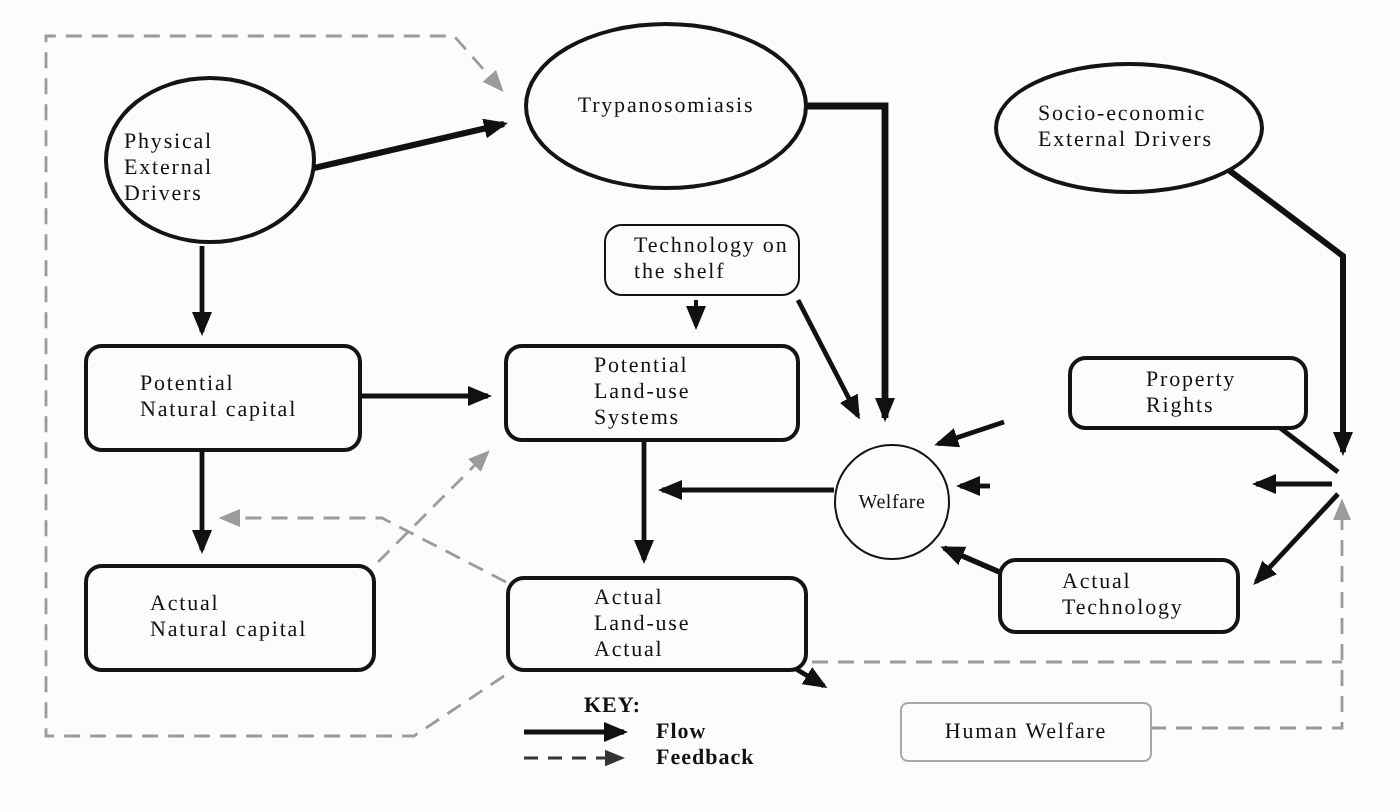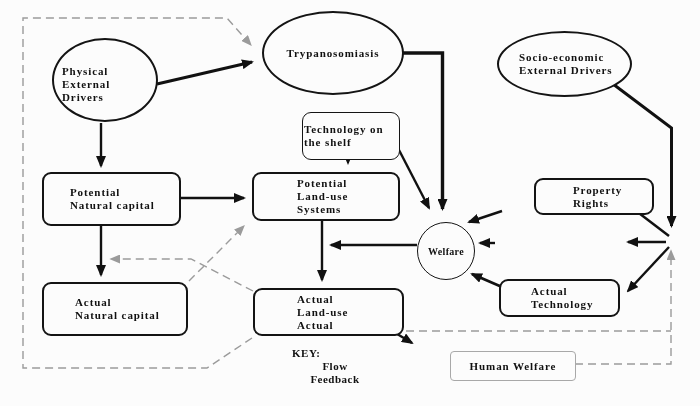--- a/index.html
+++ b/index.html
@@ -3,35 +3,35 @@
 <meta charset="utf-8">
 <style>
   html,body{margin:0;padding:0;background:#fff;}
   .canvas{
     position:relative;width:700px;height:406px;background:#fcfcfc;
     font-family:"Liberation Serif", serif;color:#111;overflow:hidden;
   }
   .edges{position:absolute;left:0;top:0;width:700px;height:406px;}
   .node{
     position:absolute;display:flex;flex-direction:column;justify-content:center;
-    font-weight:bold;font-size:11px;line-height:13px;letter-spacing:0.9px;
+    font-weight:normal;font-size:11px;line-height:13px;letter-spacing:0.9px;
     background:#fcfcfc;box-sizing:border-box;
   }
   .node span{display:block;}
   .ellipse{border:2px solid #141414;border-radius:50%;}
   .rect{border:2px solid #141414;border-radius:9px;}
   .light{border:1px solid #a8a8a8;border-radius:4px;margin-left:28px;}
   .al{align-items:flex-start;text-align:left;}
   .ac{align-items:center;text-align:center;}
   .key{
     position:absolute;left:260px;top:347px;width:150px;
     font-weight:bold;font-size:11px;line-height:13px;letter-spacing:0.5px;
   }
   .key-heading{margin-left:32px;}
-  .key-row{display:flex;align-items:center;height:13px;flex-direction:column;}
+  .key-row{display:flex;align-items:flex-start;height:13px;}
   .key-row svg{display:block;margin-right:6px;}
 </style>
 </head>
 <body>
 
 <div class="canvas">
 
   <svg class="edges" viewBox="0 0 700 406">
     <defs>
       <marker id="mB" viewBox="0 0 12 10" refX="10" refY="5" markerWidth="12" markerHeight="10" markerUnits="userSpaceOnUse" orient="auto">
@@ -77,21 +77,21 @@
 
   <div class="node ellipse ac" style="left:262px;top:11px;width:142px;height:84px;">
     <span>Trypanosomiasis</span>
   </div>
 
   <div class="node ellipse al" style="left:497px;top:31px;width:135px;height:66px;padding-left:20px;">
     <span>Socio-economic</span>
     <span>External Drivers</span>
   </div>
 
-  <div class="node rect al" style="left:302px;top:112px;width:98px;height:48px;padding-left:1px;border-width:1.5px;">
+  <div class="node rect al" style="left:302px;top:112px;width:98px;height:36px;padding-left:14px;border-width:1.5px;">
     <span>Technology on</span>
     <span>the shelf</span>
   </div>
 
   <div class="node rect al" style="left:42px;top:172px;width:139px;height:54px;padding-left:26px;">
     <span>Potential</span>
     <span>Natural capital</span>
   </div>
 
   <div class="node rect al" style="left:252px;top:172px;width:148px;height:49px;padding-left:43px;">

